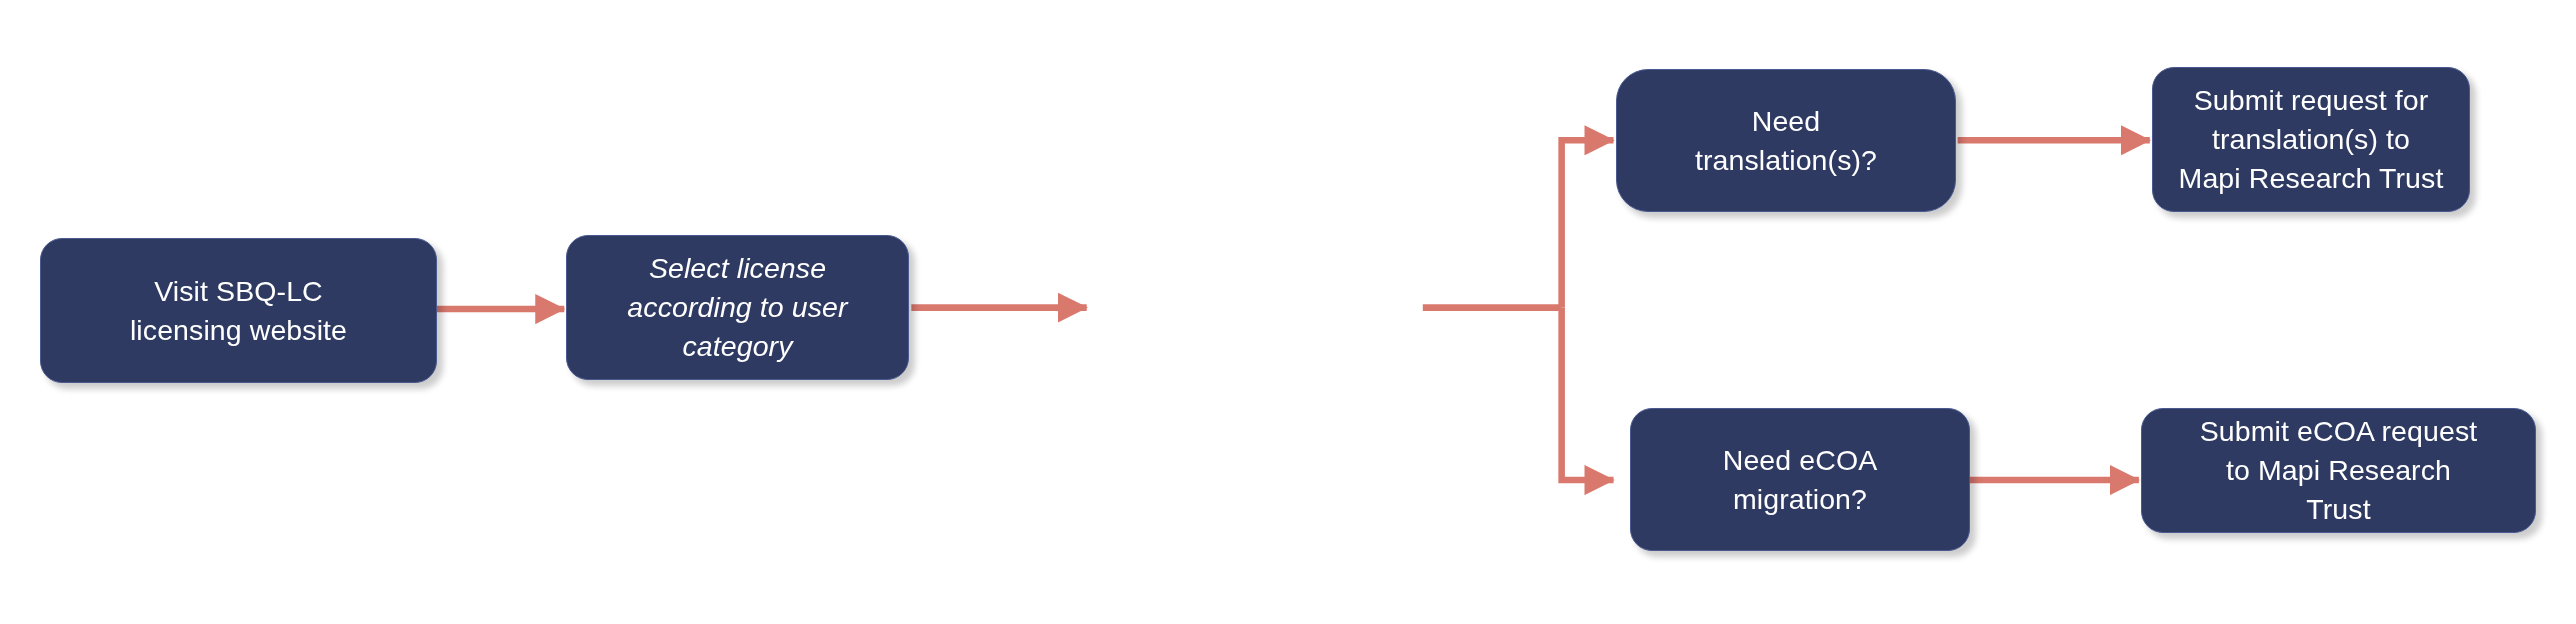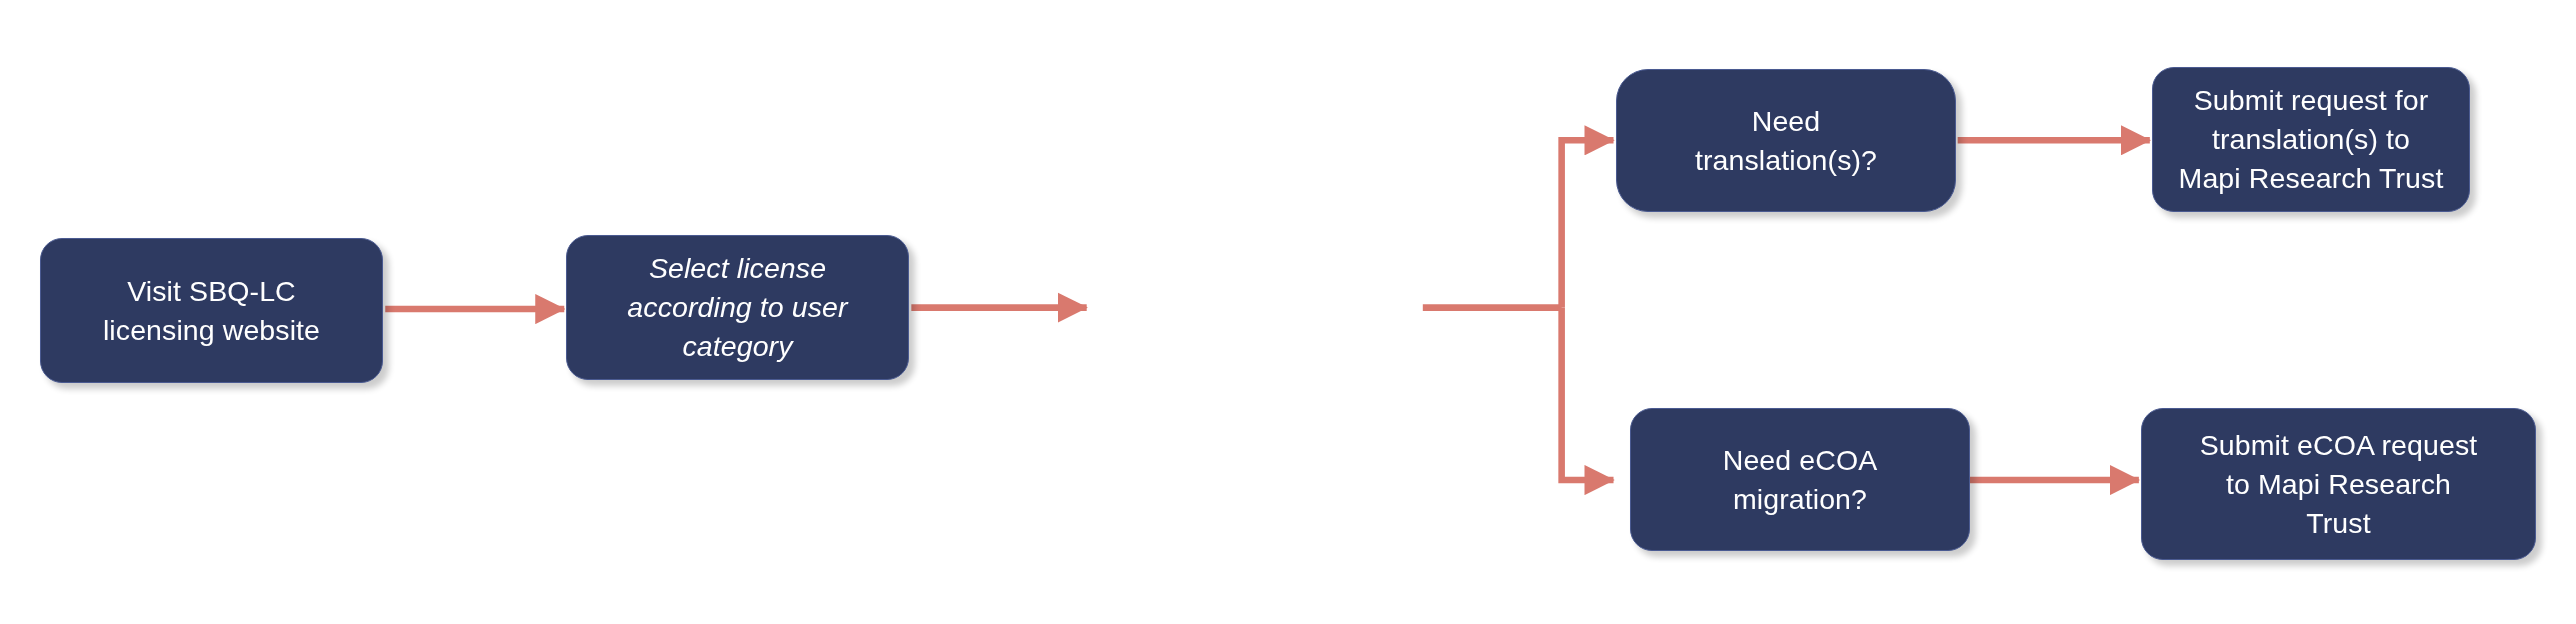--- a/index.html
+++ b/index.html
@@ -36,27 +36,27 @@
     font-weight: 400;
     letter-spacing: 0.1px;
     padding: 0 10.2px;
     white-space: pre-line;
   }
   .node-label {
     display: block;
     width: 100%;
   }
   
-  #node-visit-website   { left: 40px;   top: 238px; width: 343px; height: 145px; }
+  #node-visit-website   { left: 40px;   top: 238px; width: 397px; height: 145px; }
   #node-select-license  { left: 566px;  top: 235px; width: 343px; height: 145px; font-style: italic; }
   #node-submit-request  { left: 1089px; top: 235px; width: 333px; height: 145px; }
   #node-need-translation{ left: 1616px; top: 69px;  width: 340px; height: 143px; border-radius: 32px; }
   #node-submit-translation { left: 2152px; top: 67px; width: 318px; height: 145px; }
   #node-need-ecoa       { left: 1616px; top: 408px; width: 340px; height: 143px; margin-left: 14px; }
-  #node-submit-ecoa     { left: 2141px; top: 408px; width: 395px; height: 152px; }
+  #node-submit-ecoa     { left: 2141px; top: 408px; width: 395px; height: 125px; }
 
   .connector-layer {
     position: absolute;
     left: 0;
     top: 0;
     width: 2576px;
     height: 624px;
     pointer-events: none;
   }
 </style>

